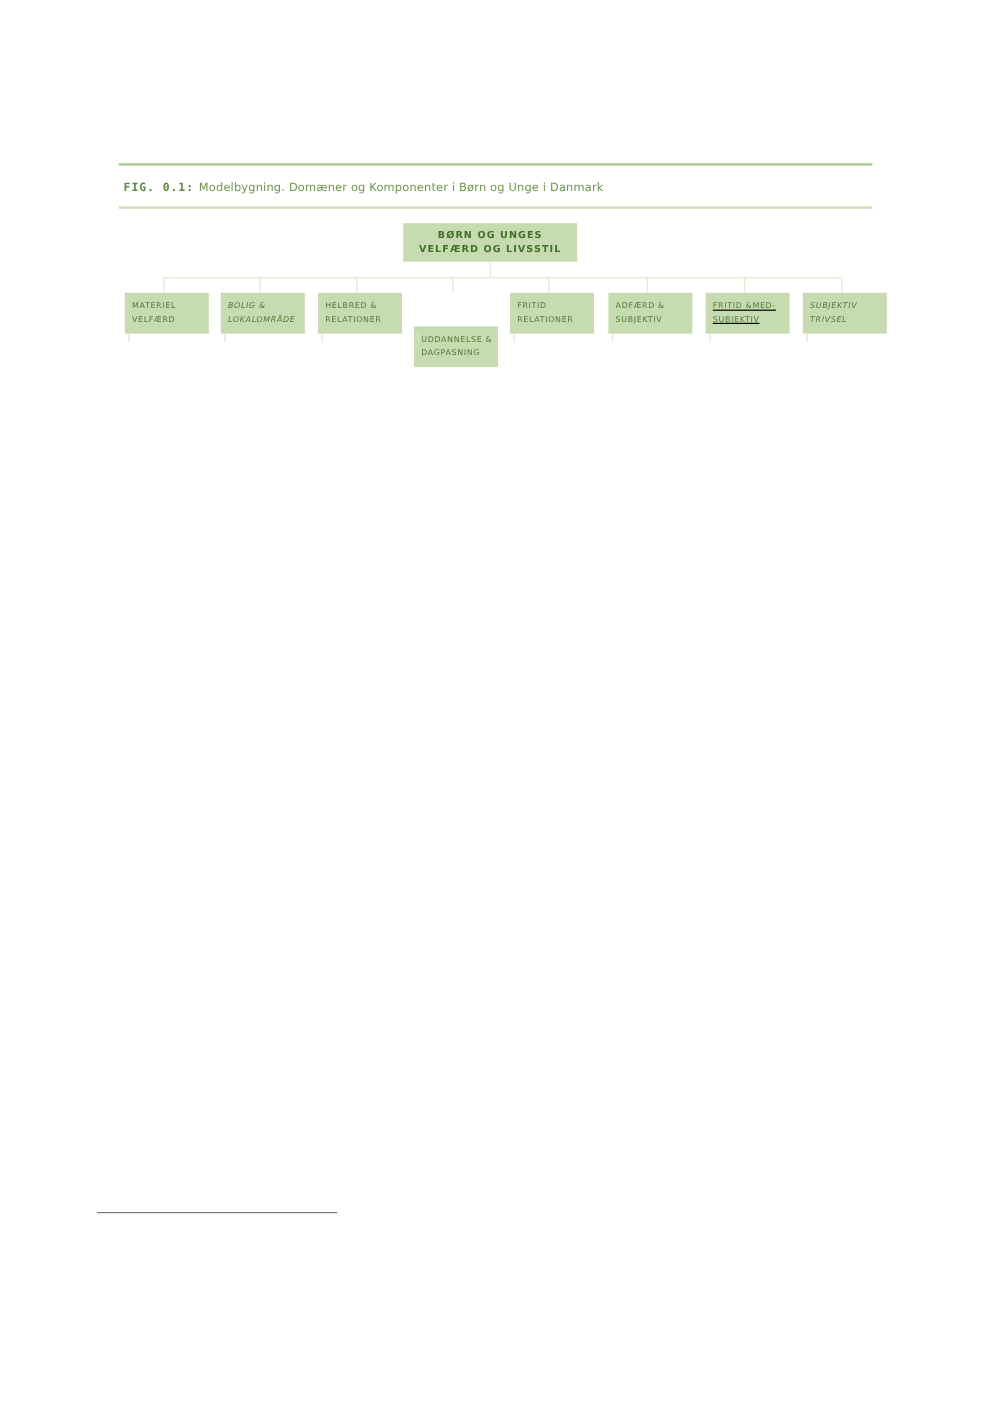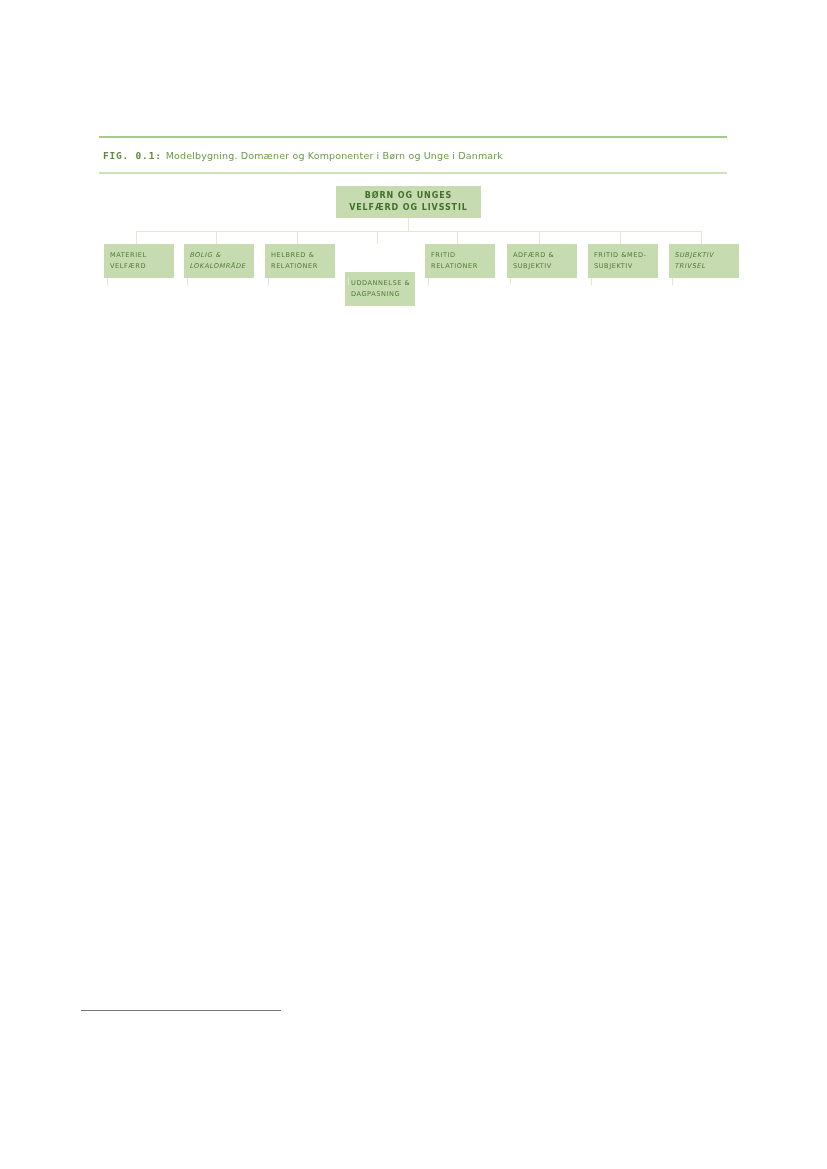--- a/index.html
+++ b/index.html
@@ -190,21 +190,21 @@
     <div class="dom-line">DAGPASNING</div>
   </div>
   <div class="dom-box" style="left:326px;">
     <div class="dom-line">FRITID</div>
     <div class="dom-line">RELATIONER</div>
   </div>
   <div class="dom-box" style="left:408px;">
     <div class="dom-line">ADFÆRD &amp;</div>
     <div class="dom-line">SUBJEKTIV</div>
   </div>
-  <div class="dom-box" style="left:489px;">
+  <div class="dom-box" style="left:489px;text-decoration:underline;">
     <div class="dom-line">FRITID &amp;MED-</div>
     <div class="dom-line">SUBJEKTIV</div>
   </div>
   <div class="dom-box" style="left:570px;font-style:italic;">
     <div class="dom-line">SUBJEKTIV</div>
     <div class="dom-line">TRIVSEL</div>
   </div>
 
   <div class="conn-stub" style="left:8px;"></div>
   <div class="conn-stub" style="left:88px;"></div>

